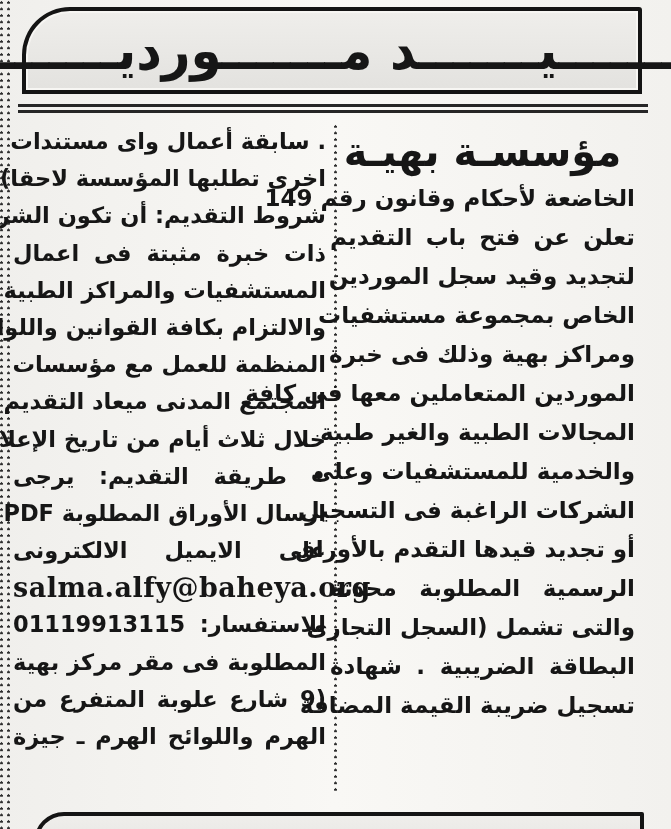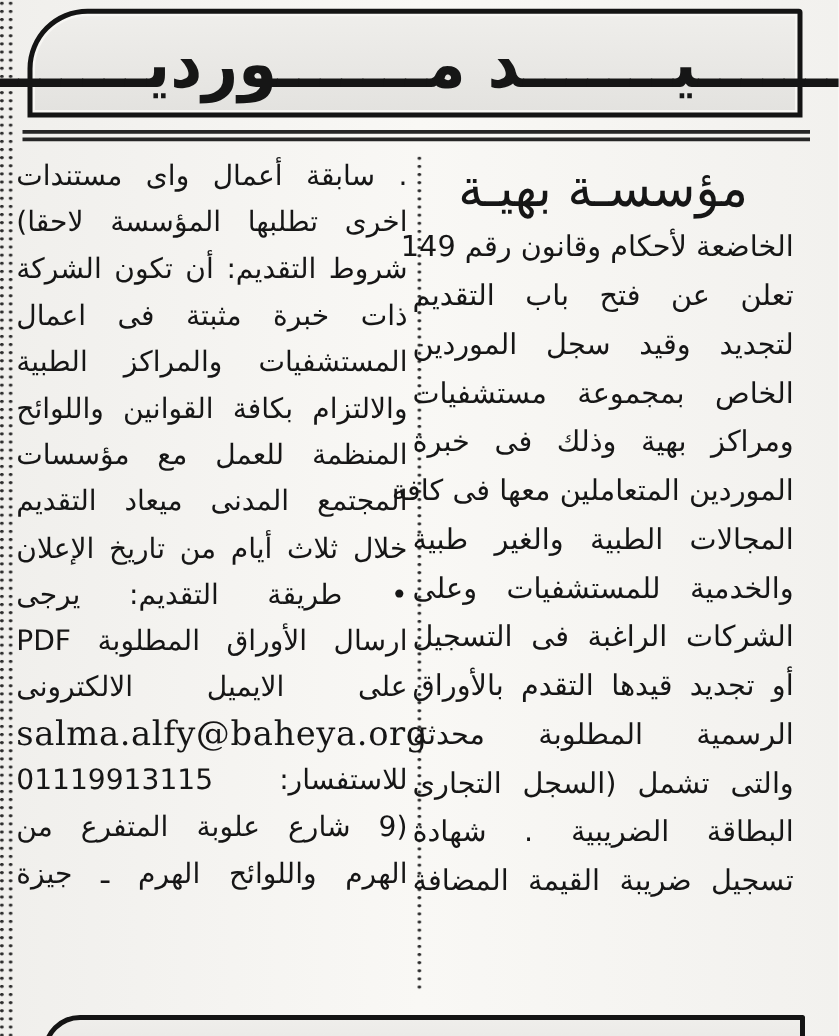--- a/index.html
+++ b/index.html
@@ -31,21 +31,21 @@
     direction:rtl; font-weight:bold; font-size:50px; line-height:80px;
     white-space:nowrap; letter-spacing:-1px; transform:scaleY(1.08);
   }
 
   
   .rule { position:absolute; left:18px; width:630px; height:2.5px; background:#262626; }
   .rule-top    { top:104px; }
   .rule-bottom { top:110px; }
 
   
-  .col { position:absolute; direction:rtl; font-weight:normal; }
+  .col { position:absolute; direction:rtl; font-weight:bold; }
   .col-right { left:330px; top:121px; width:305px; }
   .col-left  { left:13px;  top:123px; width:313px; }
 
   .rc-title {
     font-size:40px; line-height:58px; height:58px; text-align:center;
     white-space:nowrap; transform:scaleY(1.05); transform-origin:top;
   }
   .col-right .line { font-size:23px; line-height:39px;   height:39px;   }
   .col-left  .line { font-size:22.5px; line-height:37.2px; height:37.2px; }
   .line {
@@ -109,19 +109,20 @@
     <div class="line">المستشفيات والمراكز الطبية</div>
     <div class="line">والالتزام بكافة القوانين واللوائح</div>
     <div class="line">المنظمة للعمل مع مؤسسات</div>
     <div class="line">المجتمع المدنى ميعاد التقديم</div>
     <div class="line">خلال ثلاث أيام من تاريخ الإعلان</div>
     <div class="line">• طريقة التقديم: يرجى</div>
     <div class="line">ارسال الأوراق المطلوبة PDF</div>
     <div class="line">على الايميل الالكترونى</div>
     <div class="line latin">salma.alfy@baheya.org</div>
     <div class="line">للاستفسار: 01119913115</div>
+    <div class="line">المطلوبة فى مقر مركز بهية</div>
     <div class="line">(9 شارع علوبة المتفرع من</div>
     <div class="line">الهرم واللوائح الهرم ـ جيزة</div>
   </div>
 
   <div class="bottom-box"></div>
 
 </div>
 
 </body></html>

